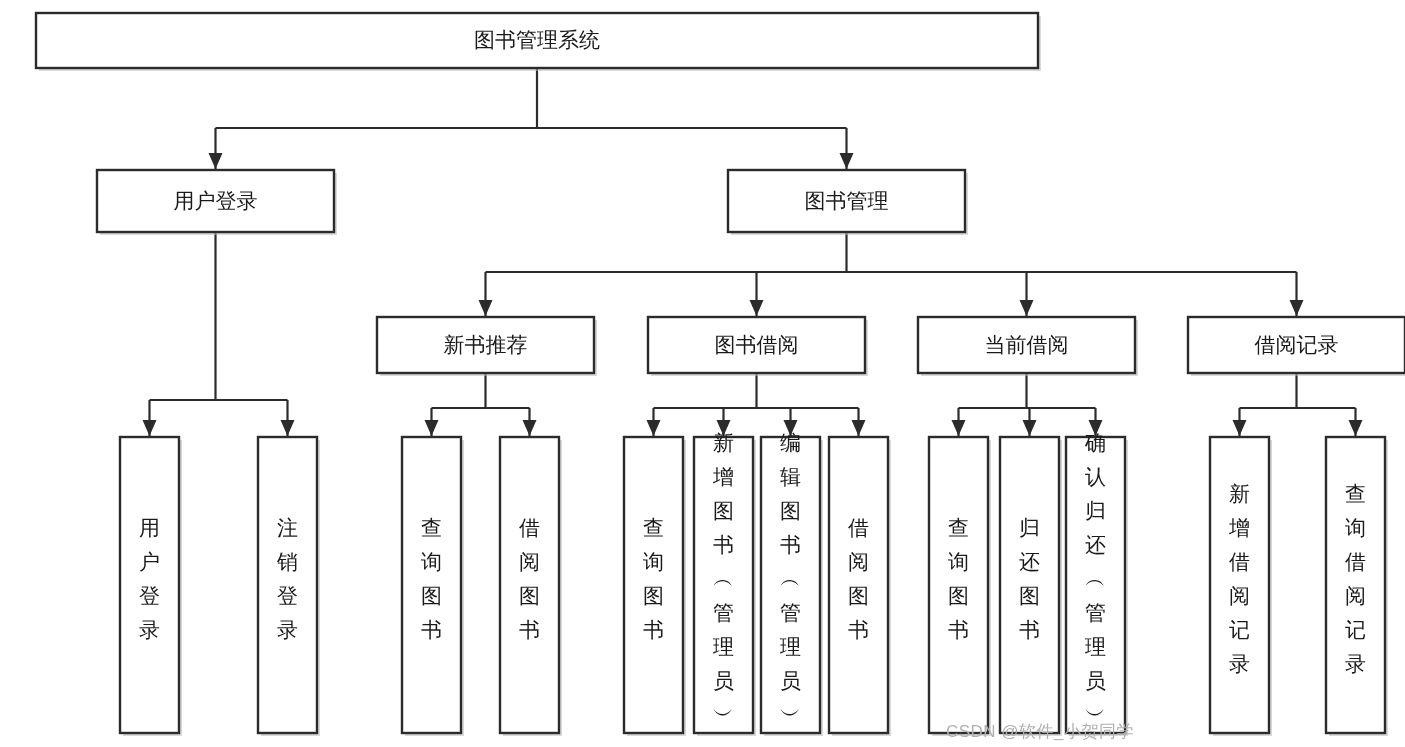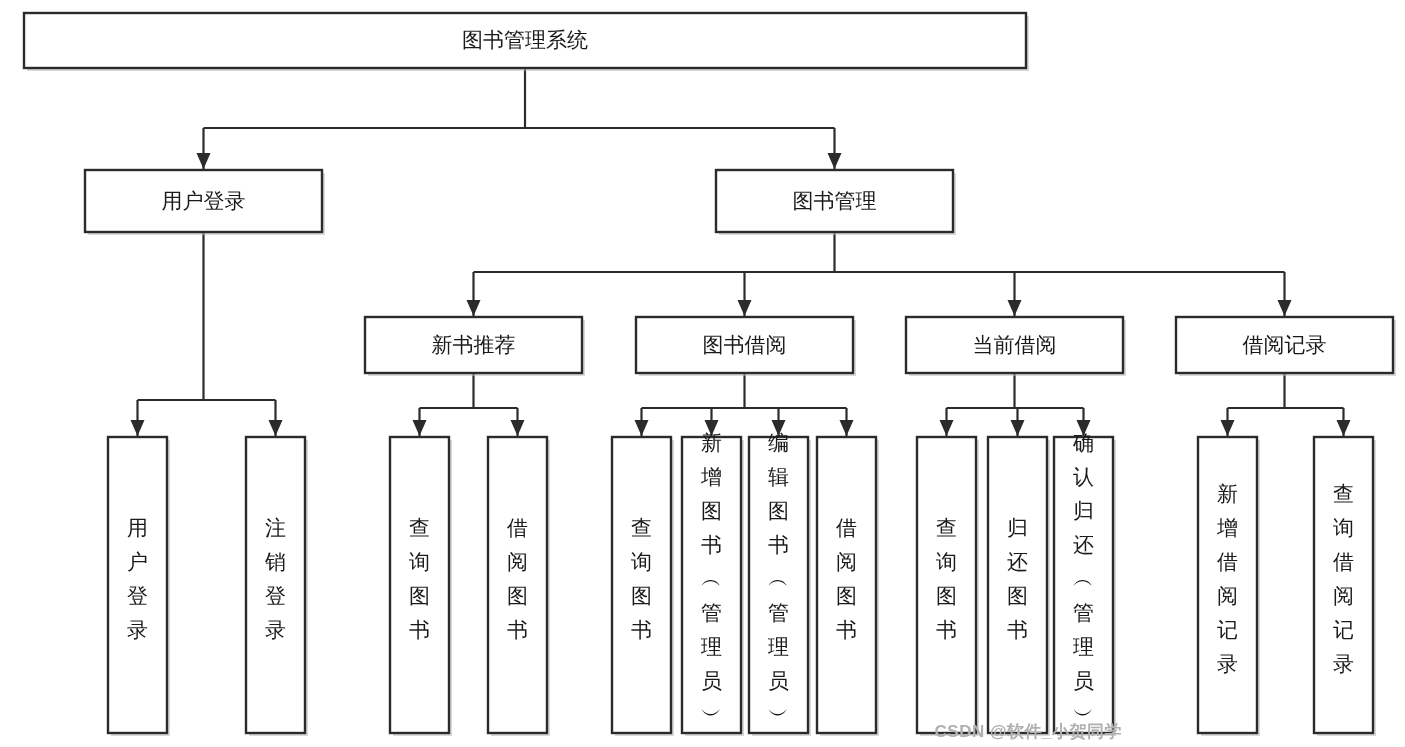--- a/index.html
+++ b/index.html
@@ -10,21 +10,21 @@
   body {
     width: 1405px;
     height: 747px;
     font-family: "Liberation Sans", "DejaVu Sans", sans-serif;
     overflow: hidden;
     position: relative;
   }
   #diagram-root {
     position: absolute;
     top: 0;
-    left: 4px;
+    left: 16px;
     width: 1126px;
     height: 747px;
   }
   svg#tree-svg {
     display: block;
     width: 1405px;
     height: 747px;
   }
   .node-box {
     fill: #ffffff;
@@ -61,21 +61,20 @@
   .watermark {
     position: absolute;
     right: 8px;
     bottom: 4px;
     font-family: "Liberation Sans", "DejaVu Sans", sans-serif;
     font-size: 17px;
     color: #b0b0b0;
     letter-spacing: 0.5px;
     white-space: nowrap;
     pointer-events: none;
-    font-weight: bold;
   }
 </style>
 </head>
 <body>
 
 <div id="diagram-root">
   <svg id="tree-svg" viewBox="0 0 1405 747" xmlns="http://www.w3.org/2000/svg">
     <g id="connectors-layer">
         <line x1="521" y1="68" x2="521" y2="128" class="connector"></line>
         <line x1="199.5" y1="128" x2="830.5" y2="128" class="connector"></line>

